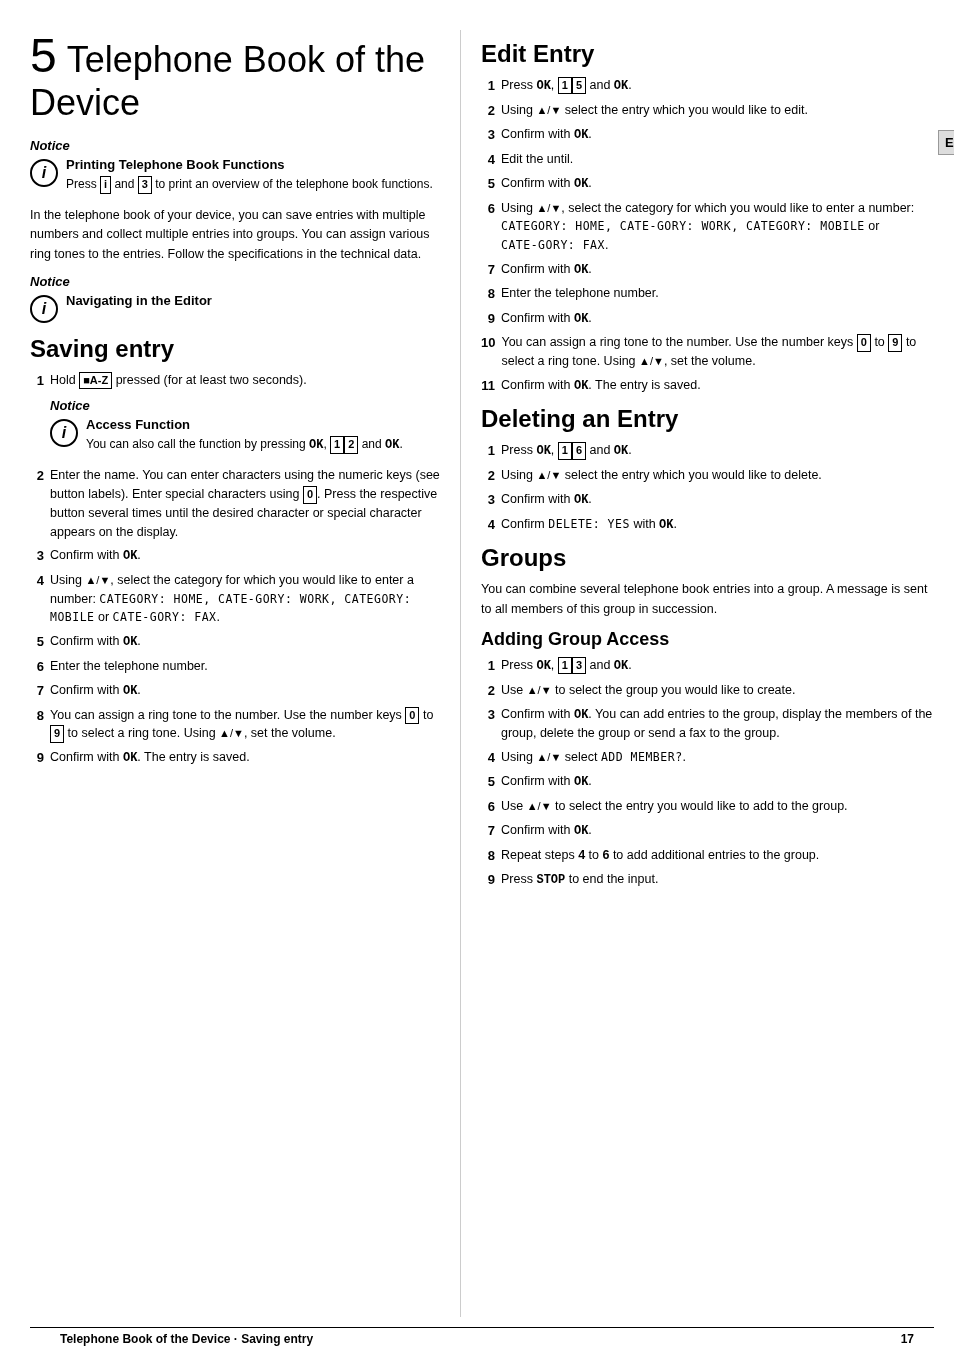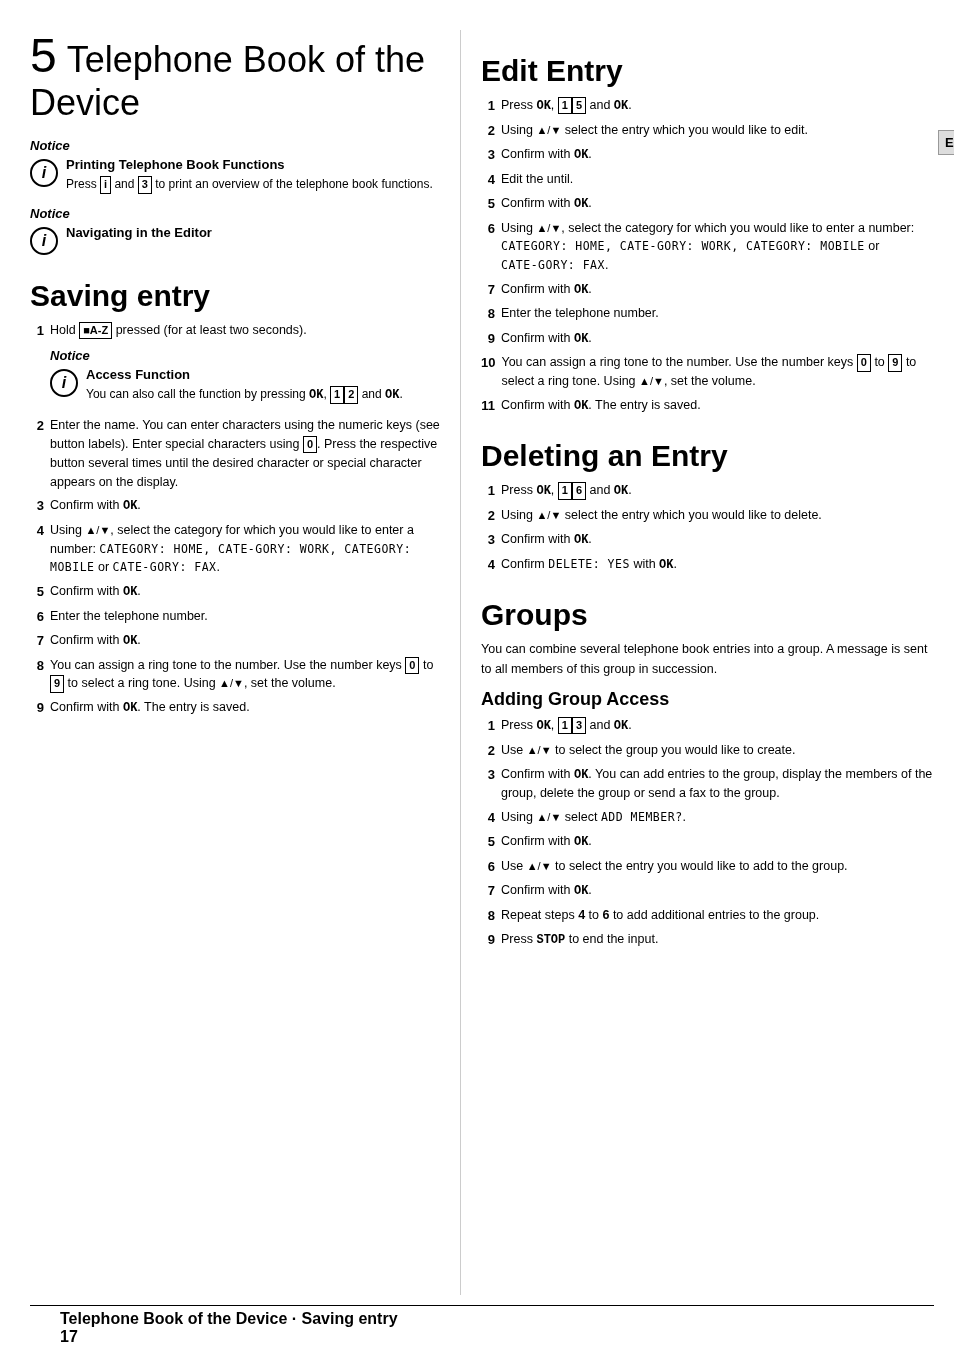--- a/index.html
+++ b/index.html
@@ -50,24 +50,24 @@
       font-size: 36px;
       font-weight: normal;
       margin-bottom: 16px;
       line-height: 1.1;
     }
     h1.chapter-title span.chapter-num {
       font-size: 48px;
       margin-right: 10px;
     }
     h2.section-title {
-      font-size: 30px;
+      font-size: 24px;
       font-weight: bold;
       margin-bottom: 8px;
-      margin-top: 24px;
+      margin-top: 10px;
     }
     h3.subsection-title {
       font-size: 18px;
       font-weight: bold;
       margin-bottom: 6px;
       margin-top: 8px;
     }
     .notice-label {
       font-style: italic;
       font-weight: bold;
@@ -153,23 +153,22 @@
     .bold { font-weight: bold; }
     hr.footer-line {
       border: none;
       border-top: 1px solid #000;
       margin: 10px 0 0 0;
     }
     .footer {
       display: flex;
       justify-content: space-between;
       padding: 4px 20px 6px 30px;
-      font-size: 16px;
-      font-weight: bold;
-      flex-direction: column;
+      font-size: 12px;
+      font-weight: bold;
     }
     .up-down {
       font-size: 11px;
     }
   </style>
 </head>
 <body>
 
 <div class="page">
 
@@ -185,20 +184,21 @@
 
       <div class="notice-label">Notice</div>
       <div class="notice-box">
         <div class="info-icon">i</div>
         <div class="notice-content">
           <h4>Printing Telephone Book Functions</h4>
           <p>Press <span class="key-box">i</span> and <span class="key-box">3</span> to print an overview of the telephone book functions.</p>
         </div>
       </div>
 
+      <p class="intro-text">In the telephone book of your device, you can save entries with multiple numbers and collect multiple entries into groups. You can assign various ring tones to the entries. Follow the specifications in the technical data.</p>
 
       <div class="notice-label">Notice</div>
       <div class="notice-box">
         <div class="info-icon">i</div>
         <div class="notice-content">
           <h4>Navigating in the Editor</h4>
         </div>
       </div>
 
       <h2 class="section-title">Saving entry</h2>

